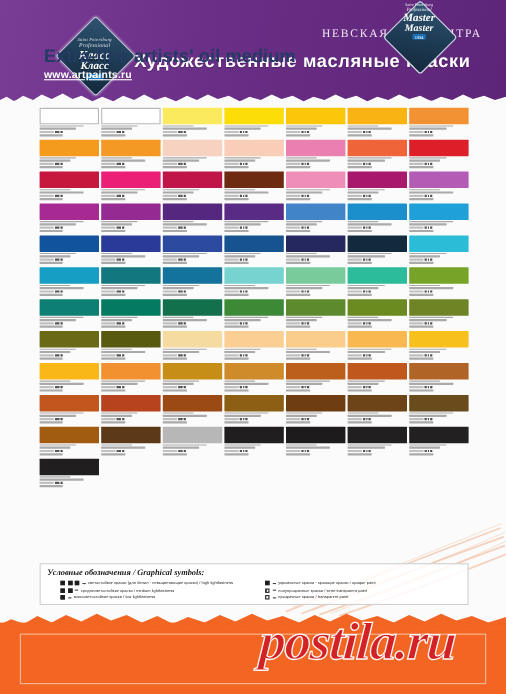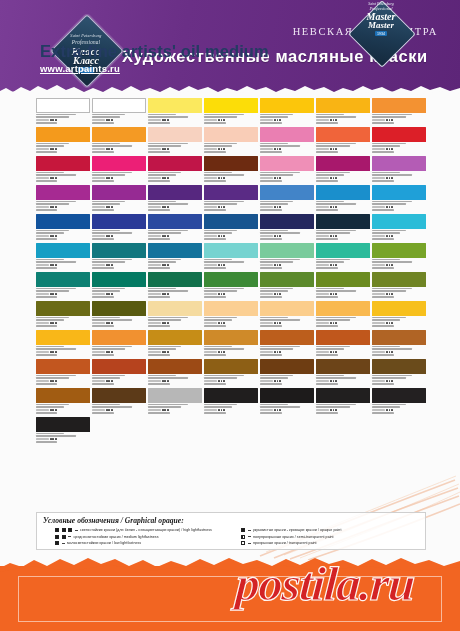--- a/index.html
+++ b/index.html
@@ -1345,21 +1345,21 @@
       </g>
       <g stroke="#f0a878" stroke-width="0.9" opacity="0.45" fill="none">
         <path d="M16,82 C66,62 116,42 206,6"></path>
         <path d="M34,85 C84,66 134,46 209,14"></path>
         <path d="M50,88 C96,70 146,52 210,22"></path>
       </g>
     </svg>
   </div>
 
   <div class="legend">
-    <div class="legend-title">Условные обозначения / Graphical opaque:</div>
+    <div class="legend-title">Условные обозначения / Graphical symbols:</div>
     <div class="legend-cols">
       <div class="legend-col left" id="legend-left">
           <div class="lrow">
             <span class="sq full"></span>
             <span class="sq full"></span>
             <span class="sq full"></span>
             <span class="dashline"></span>
             <span class="lt">светостойкие краски (для белил - невыцветающие краски) / high lightfastness</span>
           </div>
           <div class="lrow">

